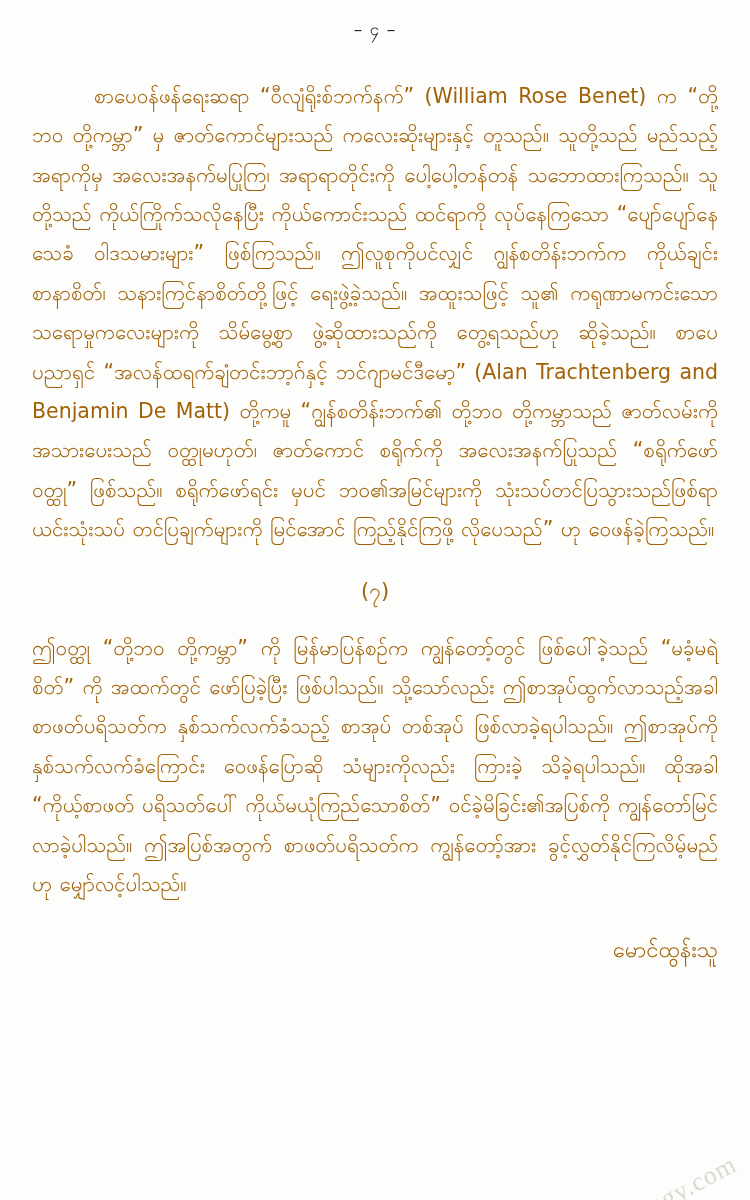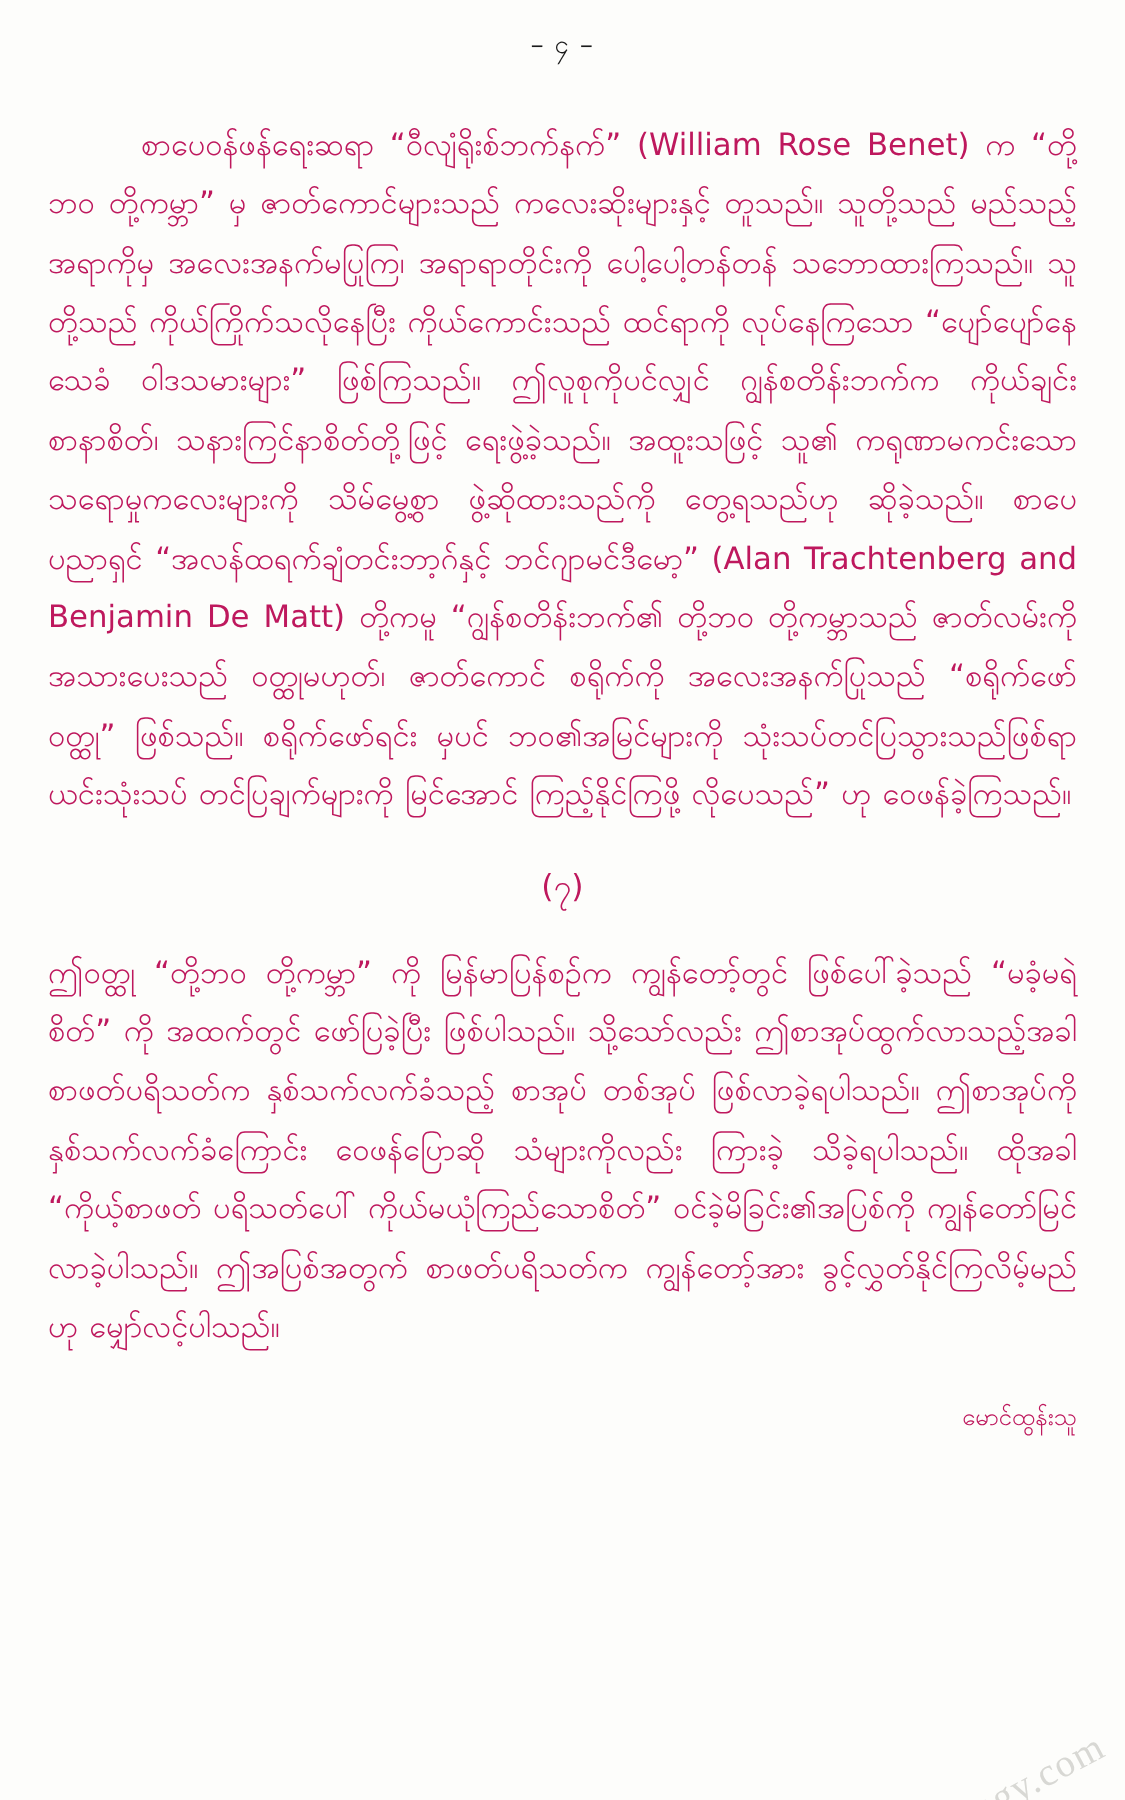--- a/index.html
+++ b/index.html
@@ -28,41 +28,41 @@
     letter-spacing: 1px;
     color: #1a1a1a;
     margin: 0 0 34px 0;
     font-family: "DejaVu Serif", "Liberation Serif", serif;
   }
   .body-text {
     font-size: 20.5px;
     line-height: 1.92;
     text-align: justify;
     text-justify: inter-word;
-    color: #be185d;
+    color: #a16207;
     margin: 0;
     word-spacing: 1px;
   }
   .para {
     margin: 0 0 0 0;
     text-align: justify;
   }
   .para.indent {
     text-indent: 62px;
   }
   .section-number {
     text-align: center;
     font-size: 21px;
     margin: 28px 0 22px 0;
     line-height: 1.4;
   }
   .signature {
     margin-top: 26px;
     text-align: right;
-    font-size: 16px;
+    font-size: 22px;
     line-height: 1.85;
   }
   .signature div {
     display: block;
   }
   .watermark {
     position: absolute;
     right: 8px;
     bottom: 24px;
     font-size: 26px;

